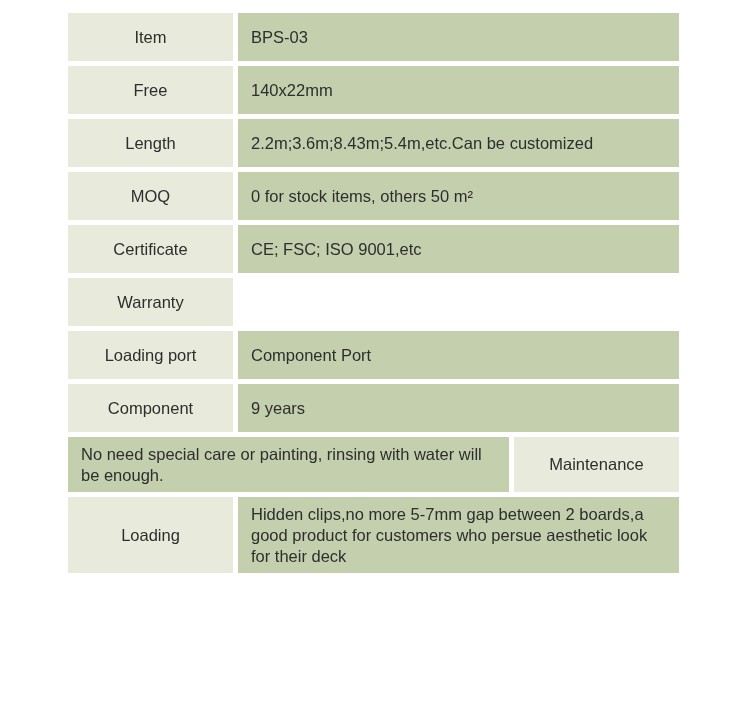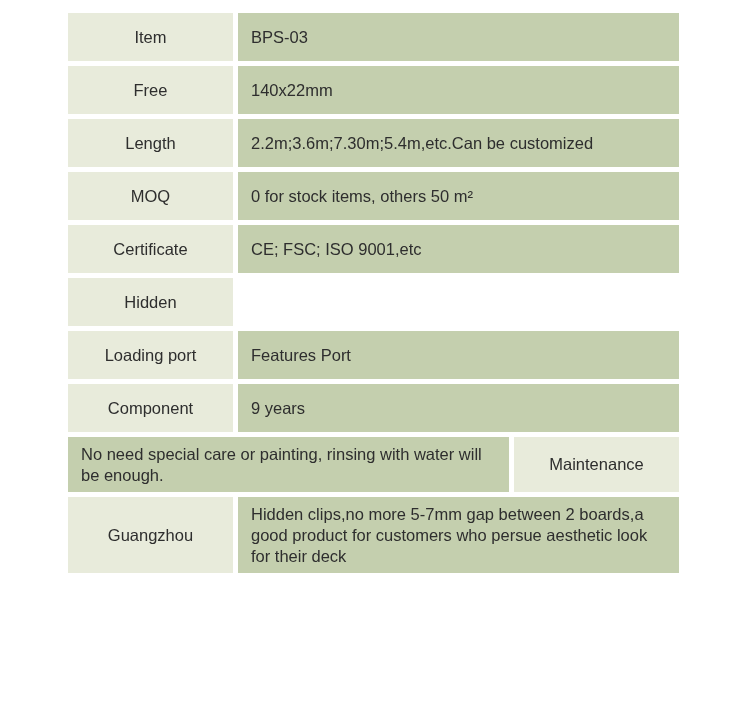--- a/index.html
+++ b/index.html
@@ -65,52 +65,52 @@
     </div>
 
 
     <div class="spec-row">
       <div class="cell cell-label">Free</div>
       <div class="cell cell-value">140x22mm</div>
     </div>
 
     <div class="spec-row">
       <div class="cell cell-label">Length</div>
-      <div class="cell cell-value">2.2m;3.6m;7.30m;5.4m,etc.Can be customized</div>
+      <div class="cell cell-value">2.2m;3.6m;8.43m;5.4m,etc.Can be customized</div>
     </div>
 
     <div class="spec-row">
       <div class="cell cell-label">MOQ</div>
       <div class="cell cell-value">0 for stock items, others 50 m²</div>
     </div>
 
     <div class="spec-row">
       <div class="cell cell-label">Certificate</div>
       <div class="cell cell-value">CE; FSC; ISO 9001,etc</div>
     </div>
 
 
     <div class="spec-row">
-      <div class="cell cell-label">Hidden</div>
+      <div class="cell cell-label">Warranty</div>
     </div>
 
     <div class="spec-row">
       <div class="cell cell-label">Loading port</div>
-      <div class="cell cell-value">Features Port</div>
+      <div class="cell cell-value">Component Port</div>
     </div>
 
     <div class="spec-row">
       <div class="cell cell-label">Component</div>
       <div class="cell cell-value">9 years</div>
     </div>
 
     <div class="spec-row">
       <div class="cell cell-value">No need special care or painting, rinsing with water will be enough.</div>
       <div class="cell cell-label">Maintenance</div>
     </div>
 
     <div class="spec-row">
-      <div class="cell cell-label">Guangzhou</div>
+      <div class="cell cell-label">Loading</div>
       <div class="cell cell-value">Hidden clips,no more 5-7mm gap between 2 boards,a good product for customers who persue aesthetic look for their deck</div>
     </div>
 
   </div>
 </div>
 
 </body></html>

